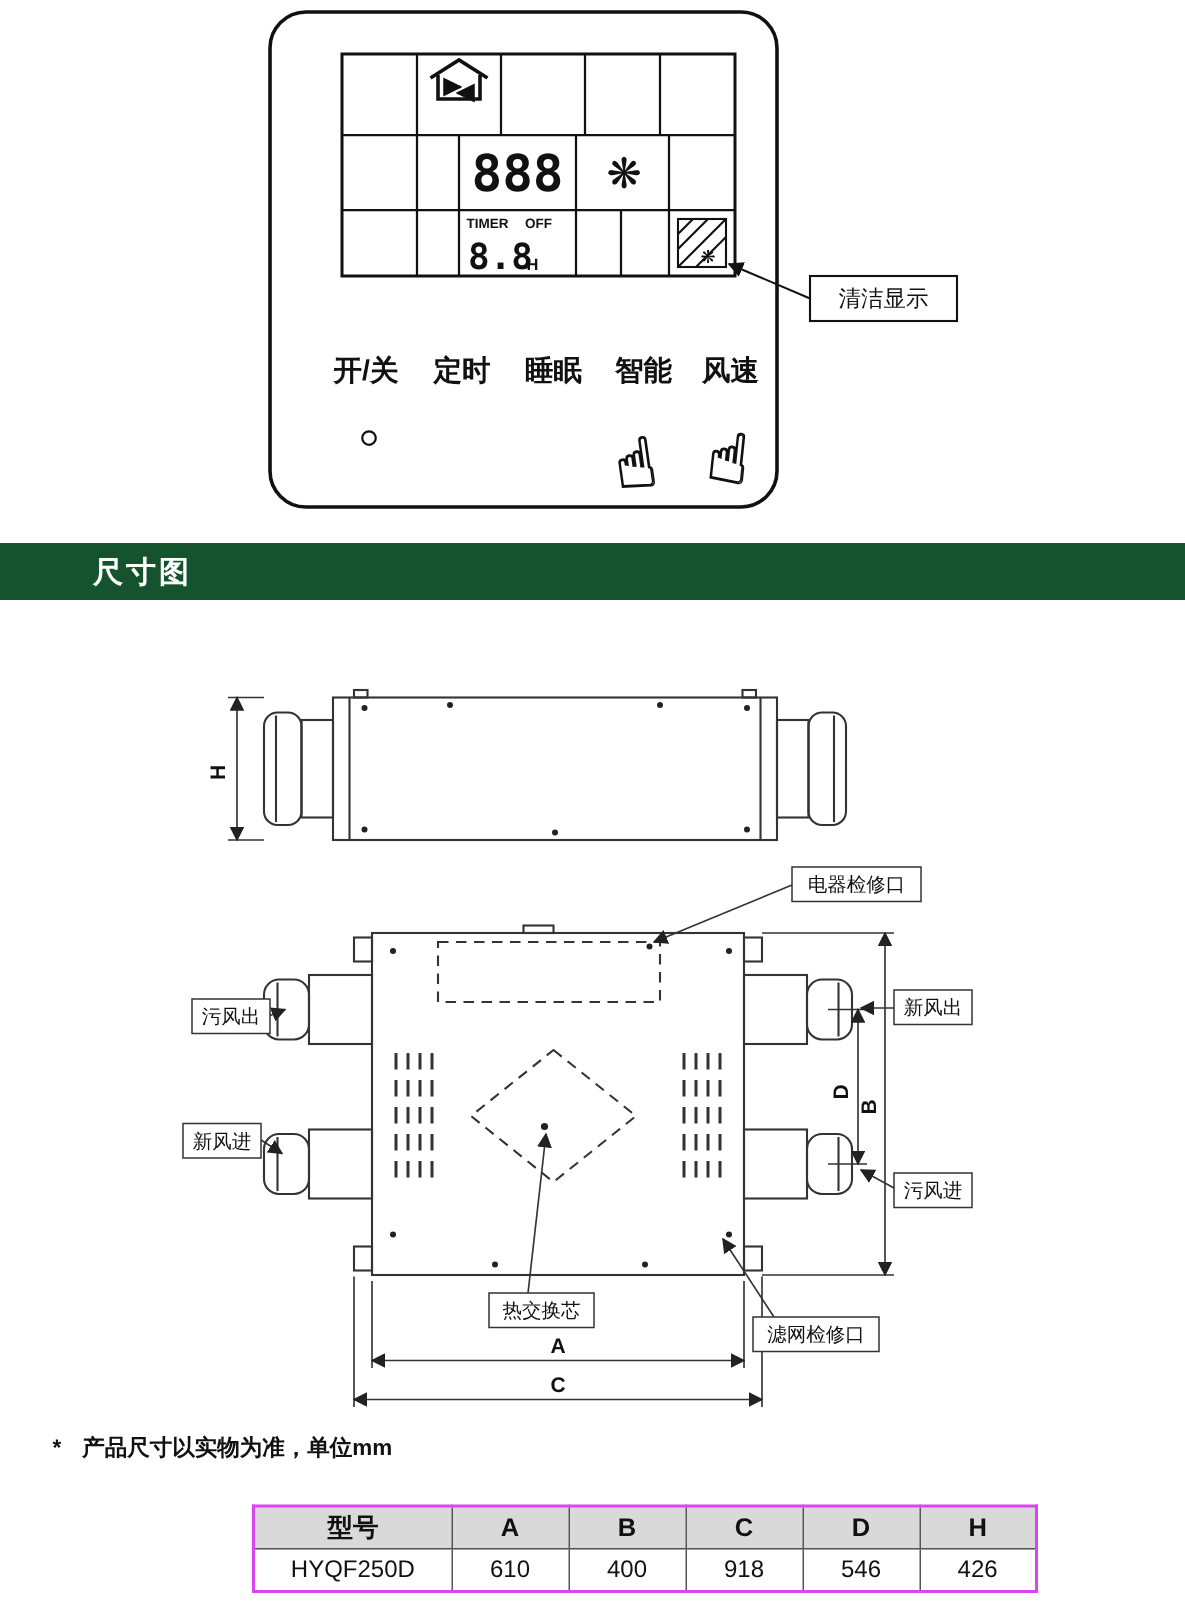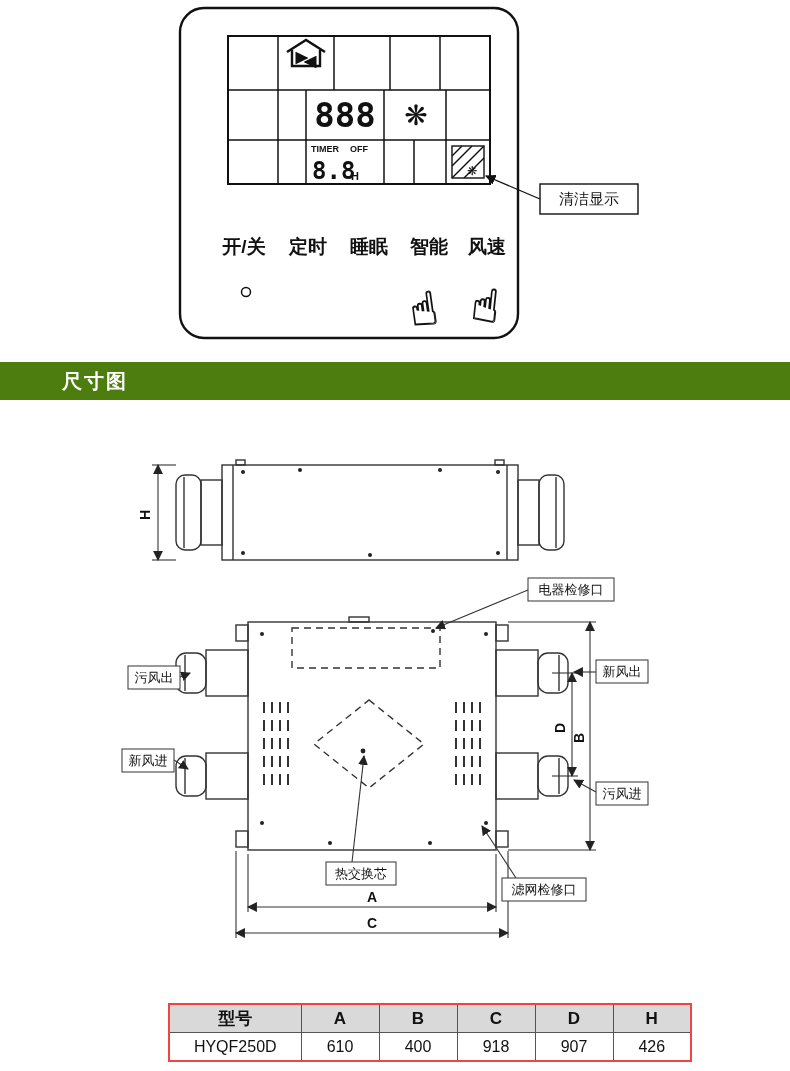--- a/index.html
+++ b/index.html
@@ -1,27 +1,27 @@
 <!DOCTYPE html>
 <html><head>
 <meta charset="utf-8">
 <style>
   html,body{margin:0;padding:0;background:#fff;}
   .page{position:relative;width:790px;height:1071px;background:#fff;overflow:hidden;
         font-family:"Liberation Sans","DejaVu Sans",sans-serif;color:#111;}
   svg{position:absolute;left:0;display:block;}
   .panel-svg{top:0;width:790px;height:355px;}
   .dim-svg{top:420px;width:790px;height:545px;}
-  .banner{position:absolute;top:362px;left:0;width:790px;height:38px;background:#4d7c0f;
+  .banner{position:absolute;top:362px;left:0;width:790px;height:38px;background:#14532d;
           display:flex;align-items:center;box-sizing:border-box;padding-left:62px;}
   .banner-title{color:#fff;font-size:20px;font-weight:bold;letter-spacing:2px;}
   .note{position:absolute;top:956px;left:35px;font-size:15px;font-weight:bold;}
   .note .star{margin-right:14px;}
   .spec-table{position:absolute;top:1003px;left:168px;width:522px;border-collapse:collapse;
-              table-layout:fixed;font-size:16px;color:#111;border:2px solid #ef4444;}
+              table-layout:fixed;font-size:16px;color:#111;border:2px solid #d946ef;}
   .spec-table th,.spec-table td{border:1px solid #555;height:27px;text-align:center;padding:0;}
   .spec-table thead th{background:#d9d9d9;font-weight:bold;font-size:17px;}
   .seg-big{font-family:"DejaVu Sans Mono",monospace;font-weight:bold;font-size:34px;fill:#111;}
   .seg-small{font-family:"DejaVu Sans Mono",monospace;font-weight:bold;font-size:24px;fill:#111;}
   .tiny-label{font-size:9px;font-weight:bold;fill:#111;}
   .hour-label{font-size:11px;font-weight:bold;fill:#111;}
   .btn-label{font-size:19px;font-weight:bold;fill:#111;text-anchor:middle;}
   .hand{font-size:46px;fill:#ffffff;stroke:#111;stroke-width:1;}
   .dim-label{font-size:14px;fill:#111;font-weight:bold;}
   .cn-label{font-size:13px;fill:#111;}
@@ -225,20 +225,23 @@
     <text x="372" y="508" class="dim-label" text-anchor="middle">C</text>
     <text x="571" y="174" class="cn-label" text-anchor="middle">电器检修口</text>
     <text x="622" y="256" class="cn-label" text-anchor="middle">新风出</text>
     <text x="622" y="378" class="cn-label" text-anchor="middle">污风进</text>
     <text x="154" y="262" class="cn-label" text-anchor="middle">污风出</text>
     <text x="148" y="345" class="cn-label" text-anchor="middle">新风进</text>
     <text x="361" y="458" class="cn-label" text-anchor="middle">热交换芯</text>
     <text x="544" y="474" class="cn-label" text-anchor="middle">滤网检修口</text>
   </svg>
 
+  <div class="note">
+    <span class="star">*</span><span>产品尺寸以实物为准，单位mm</span>
+  </div>
 
   <table class="spec-table">
     <colgroup>
       <col style="width:132px">
         <col style="width:78px">
         <col style="width:78px">
         <col style="width:78px">
         <col style="width:78px">
         <col style="width:78px">
     </colgroup>
@@ -251,19 +254,19 @@
         <th>D</th>
         <th>H</th>
       </tr>
     </thead>
     <tbody>
       <tr>
         <td>HYQF250D</td>
         <td>610</td>
         <td>400</td>
         <td>918</td>
-        <td>907</td>
+        <td>546</td>
         <td>426</td>
       </tr>
     </tbody>
   </table>
 
 </div>
 
 </body></html>

